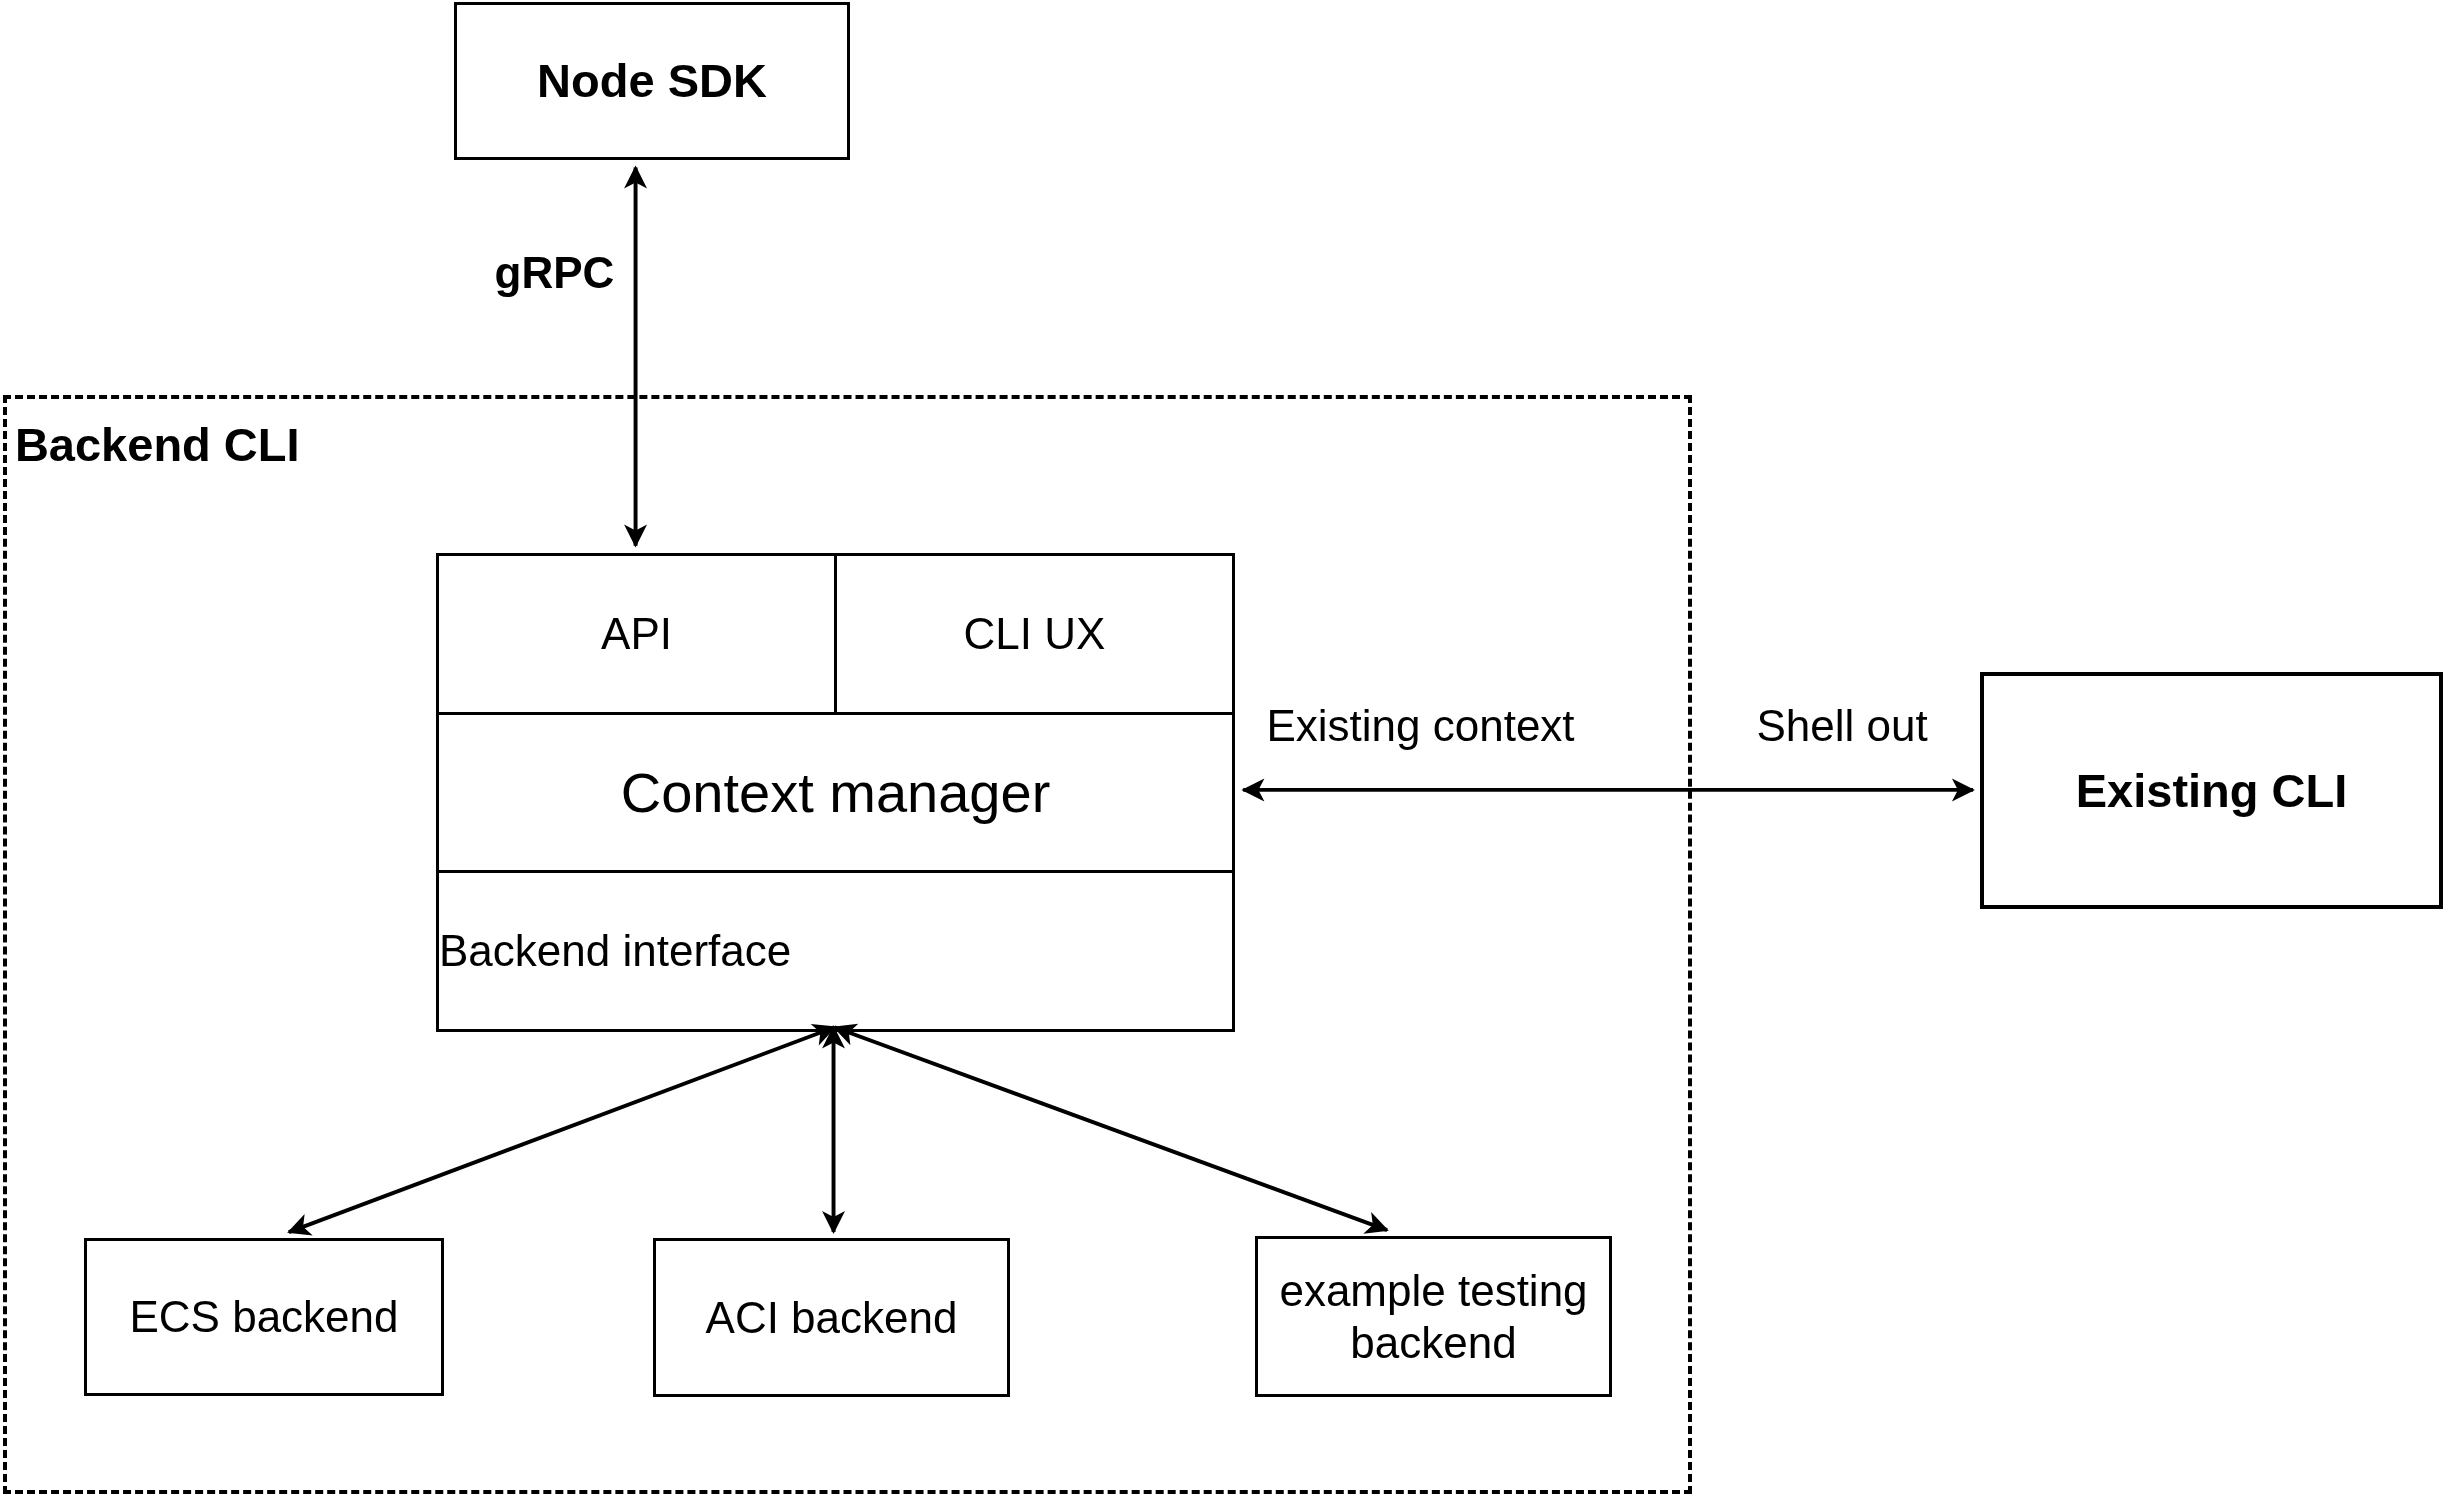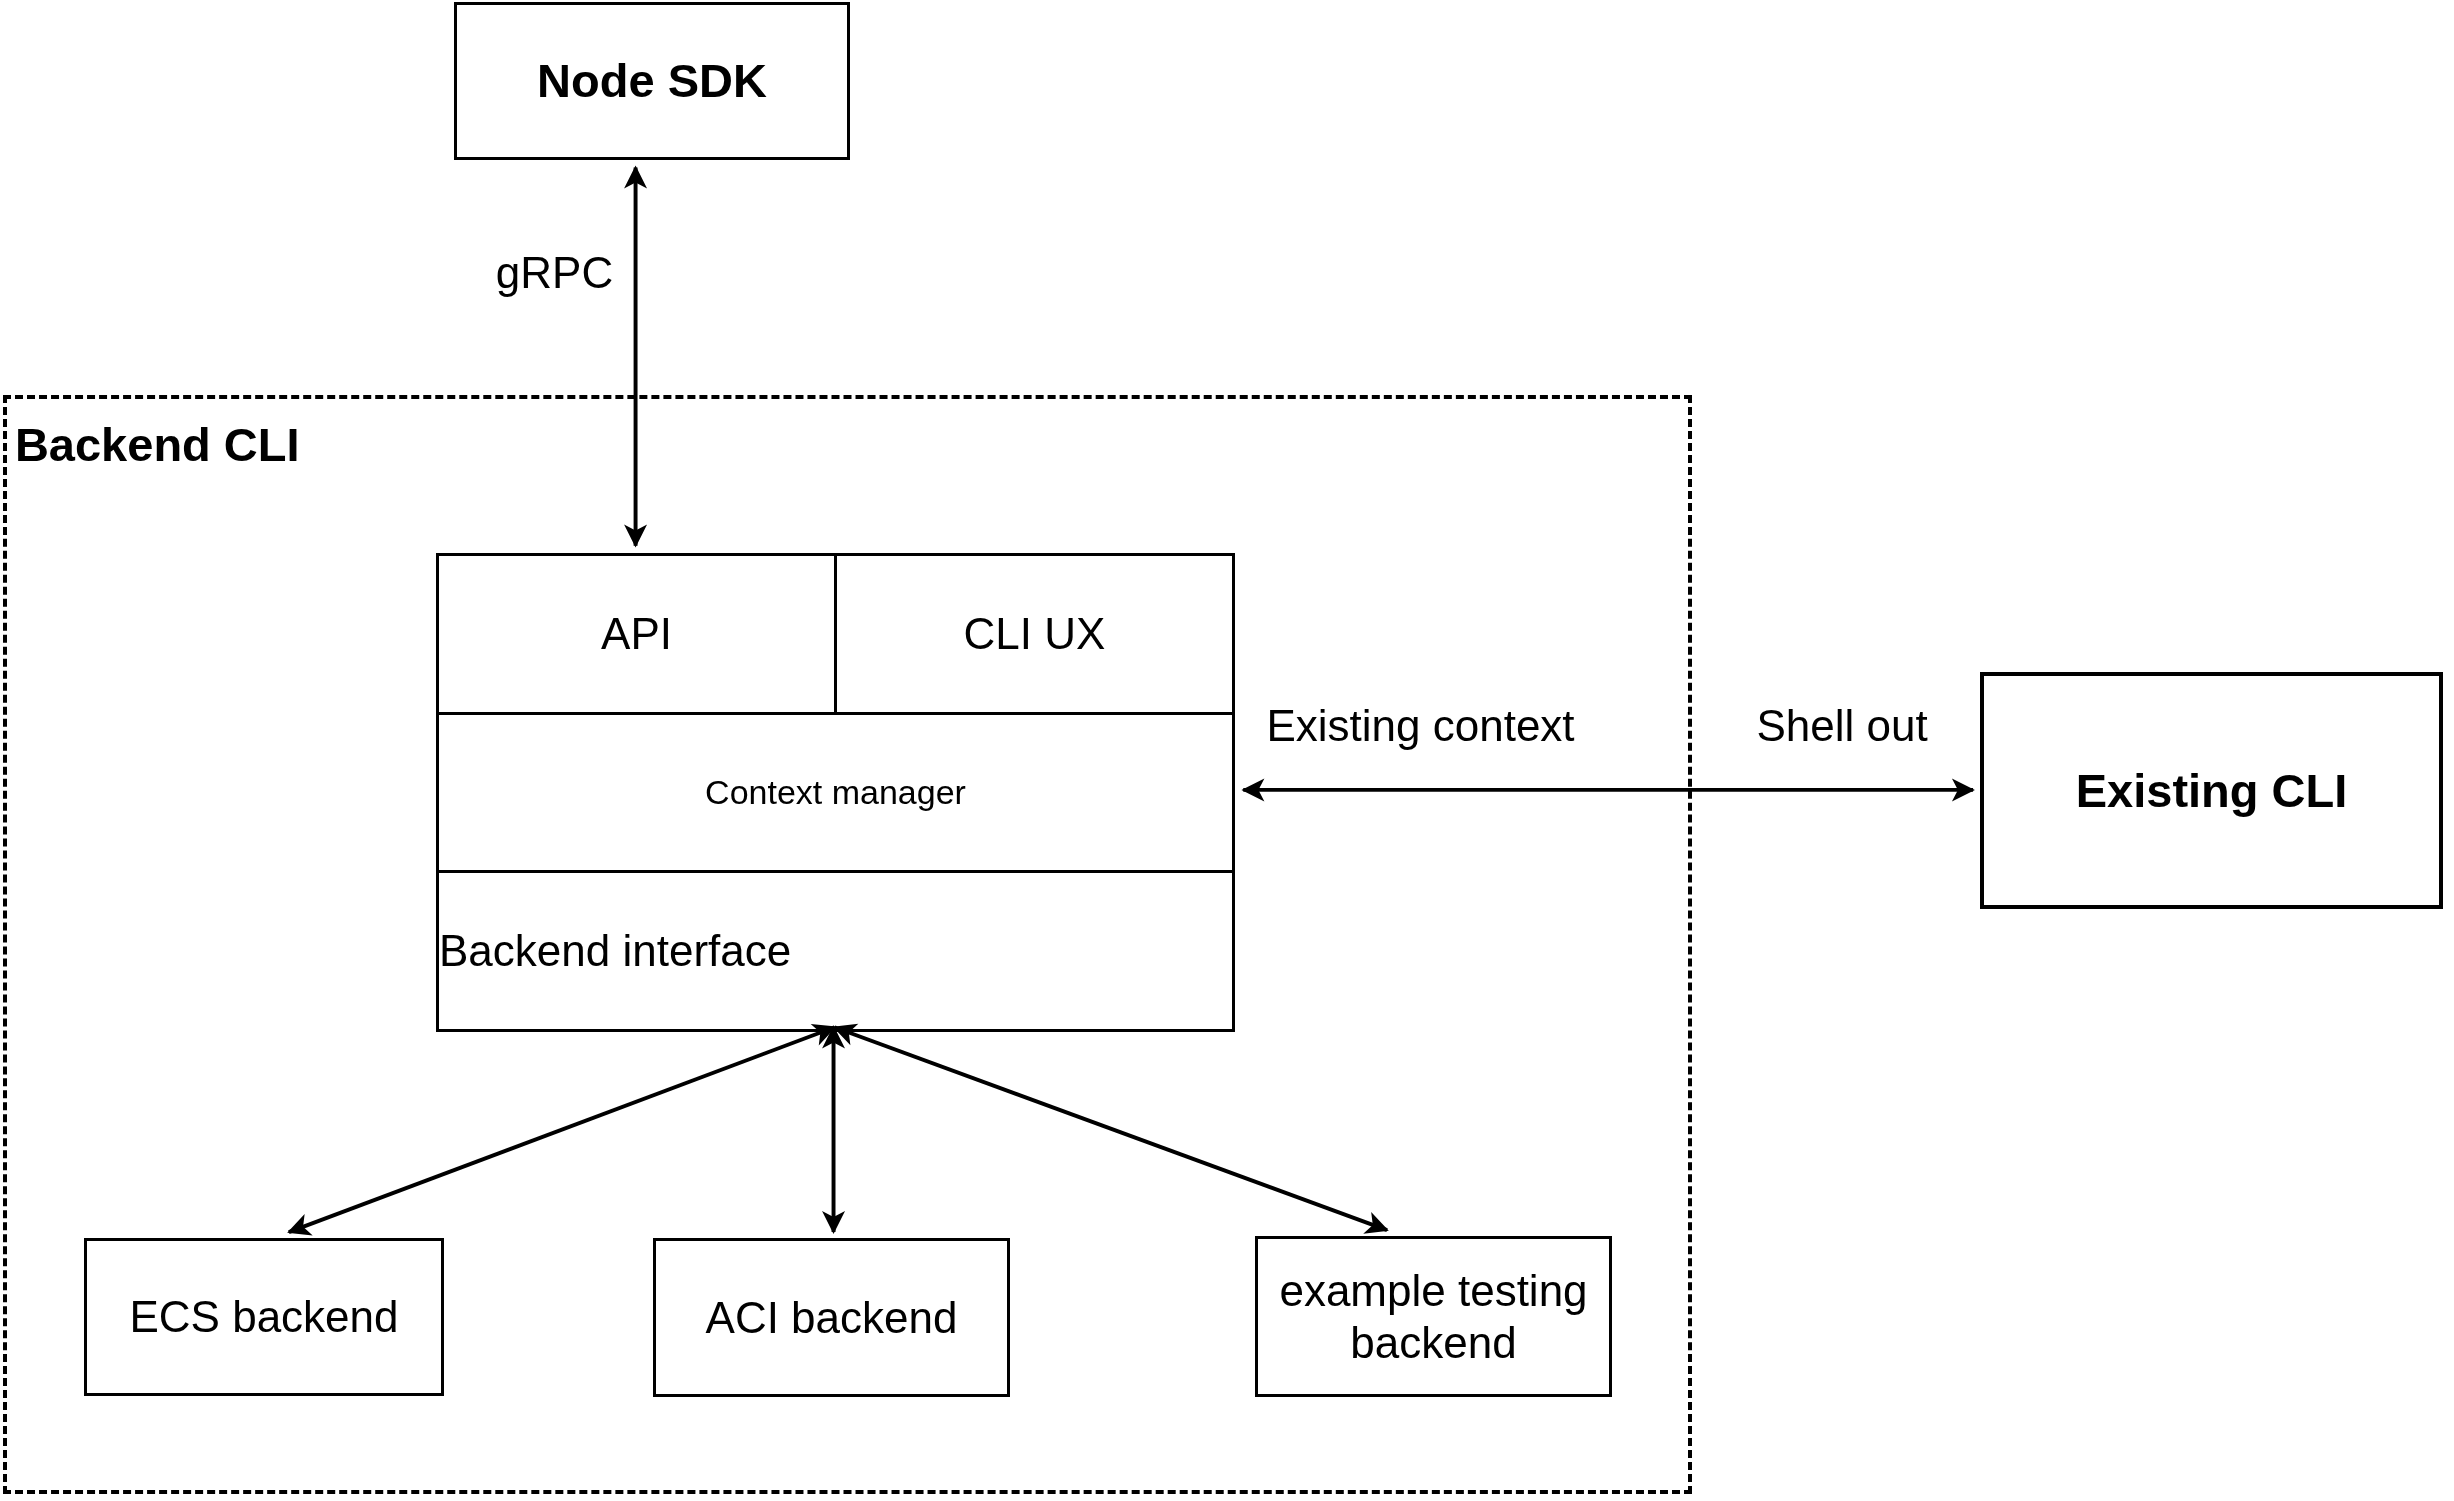--- a/index.html
+++ b/index.html
@@ -85,36 +85,36 @@
   }
   .cell-api { width: 398px; border-right: 3.9px solid #000000; }
   .cell-cliux { flex: 1; }
   .row-mid {
     height: 155px;
     flex: none;
     border-bottom: 3.9px solid #000000;
     display: flex;
     align-items: center;
     justify-content: center;
-    font-size: 34px;
+    font-size: 56px;
   }
   .row-bottom {
     flex: 1;
     display: flex;
     align-items: center;
     font-size: 44px;
   }
 
   .edge-label {
     position: absolute;
     font-size: 44px;
     white-space: nowrap;
     background: transparent;
   }
-  .label-grpc { left: 456px; top: 248px; width: 197px; text-align: center; }
+  .label-grpc { left: 456px; top: 248px; width: 197px; text-align: center; font-weight: bold; }
   .label-existing-context { left: 1174px; top: 701px; width: 493px; text-align: center; }
   .label-shell-out { left: 1645px; top: 701px; width: 394px; text-align: center; }
 
   svg.wires {
     position: absolute;
     left: 0;
     top: 0;
     width: 2455px;
     height: 1501px;
     pointer-events: none;

